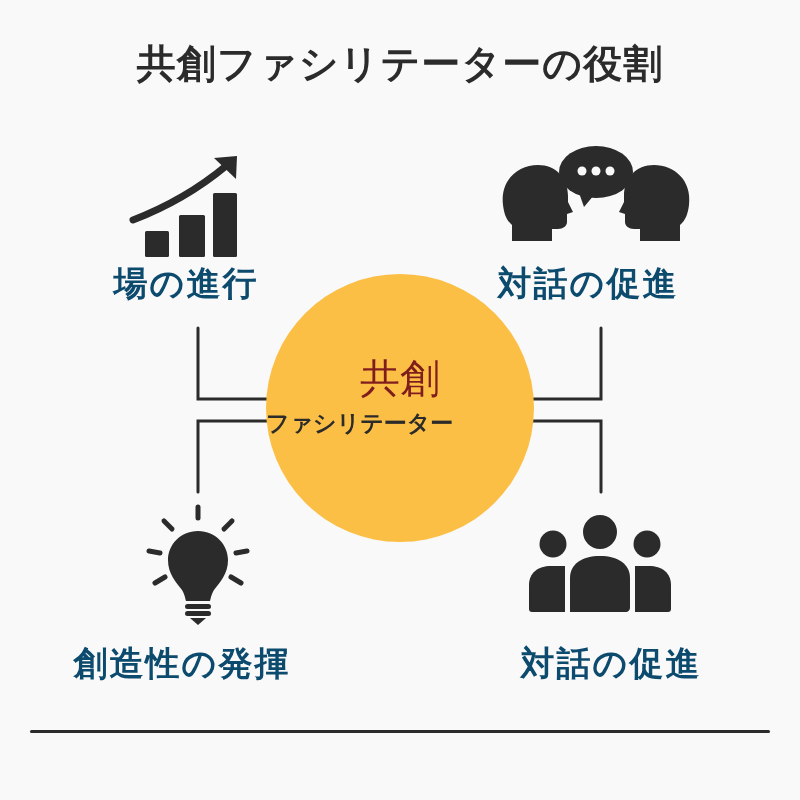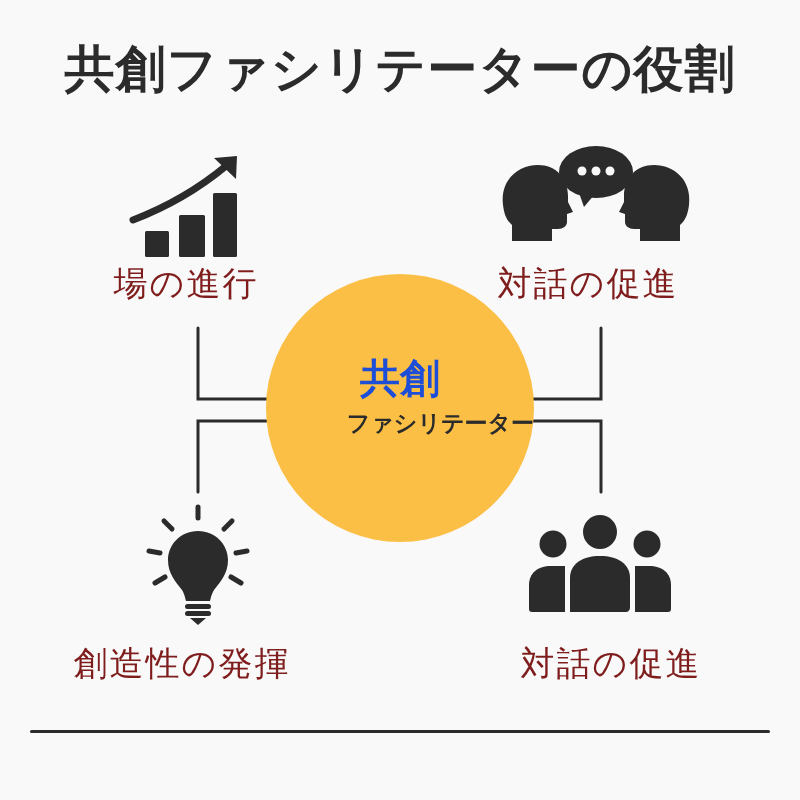--- a/index.html
+++ b/index.html
@@ -13,21 +13,21 @@
       position: relative;
       overflow: hidden;
       font-family: "DejaVu Sans", "Liberation Sans", sans-serif;
     }
     .title {
       position: absolute;
       left: 0;
       top: 44px;
       width: 800px;
       text-align: center;
-      font-size: 50px;
+      font-size: 39px;
       font-weight: bold;
       color: #2b2b2b;
       letter-spacing: 1px;
       line-height: 1;
     }
     .connectors {
       position: absolute;
       left: 0;
       top: 0;
       width: 800px;
@@ -42,44 +42,44 @@
       border-radius: 50%;
       background: #fcbf45;
     }
     .hub-line1 {
       position: absolute;
       left: 0;
       top: 84px;
       width: 100%;
       text-align: center;
       font-size: 40px;
-      font-weight: bold;
-      color: #1d4ed8;
+      font-weight: normal;
+      color: #7f1d1d;
       line-height: 1;
     }
     .hub-line2 {
       position: absolute;
       left: 0;
       top: 138px;
       width: 100%;
-      text-align: right;
+      text-align: left;
       font-size: 23px;
       font-weight: bold;
       color: #2b2b2b;
       line-height: 1;
       letter-spacing: 0px;
     }
     .role-icon {
       position: absolute;
     }
     .role-label {
       position: absolute;
       font-size: 34px;
-      font-weight: normal;
-      color: #7f1d1d;
+      font-weight: bold;
+      color: #0c4a6e;
       line-height: 1;
       text-align: center;
       white-space: nowrap;
       letter-spacing: 2px;
     }
     .divider {
       position: absolute;
       left: 30px;
       top: 730px;
       width: 740px;

